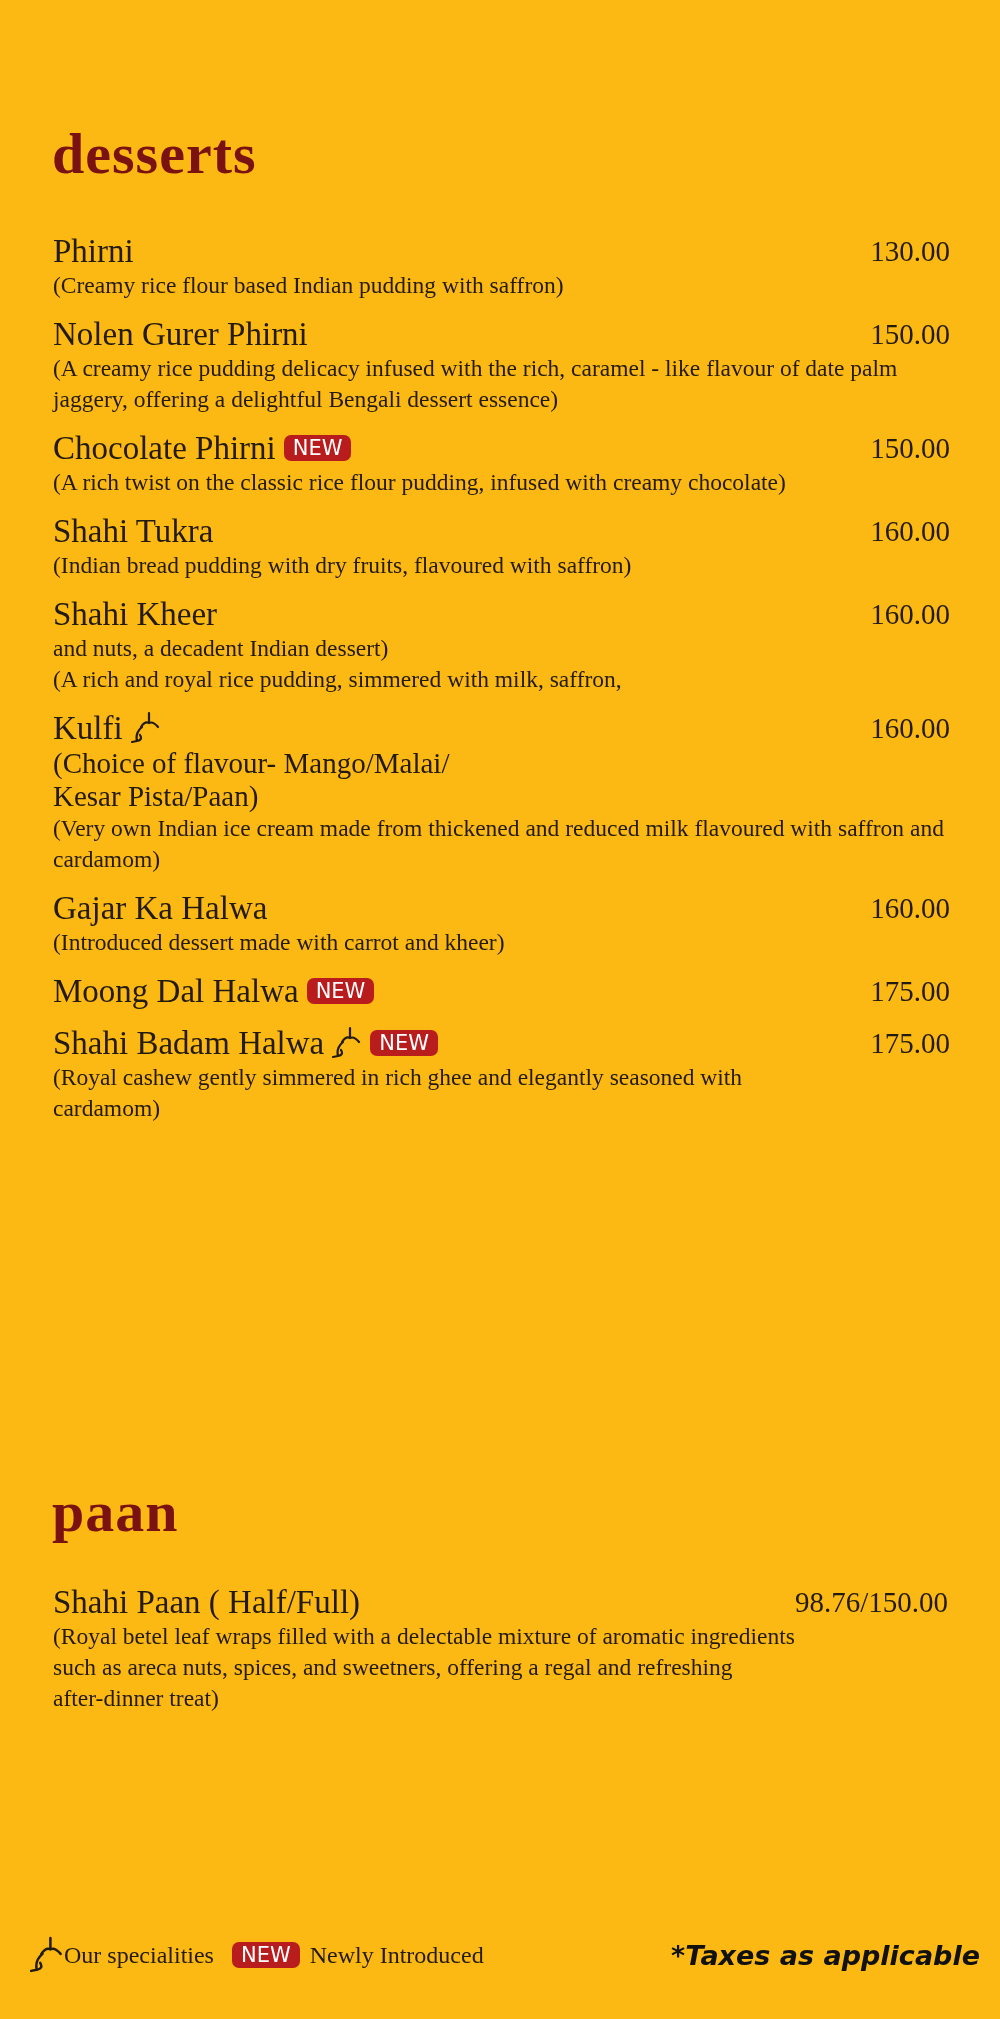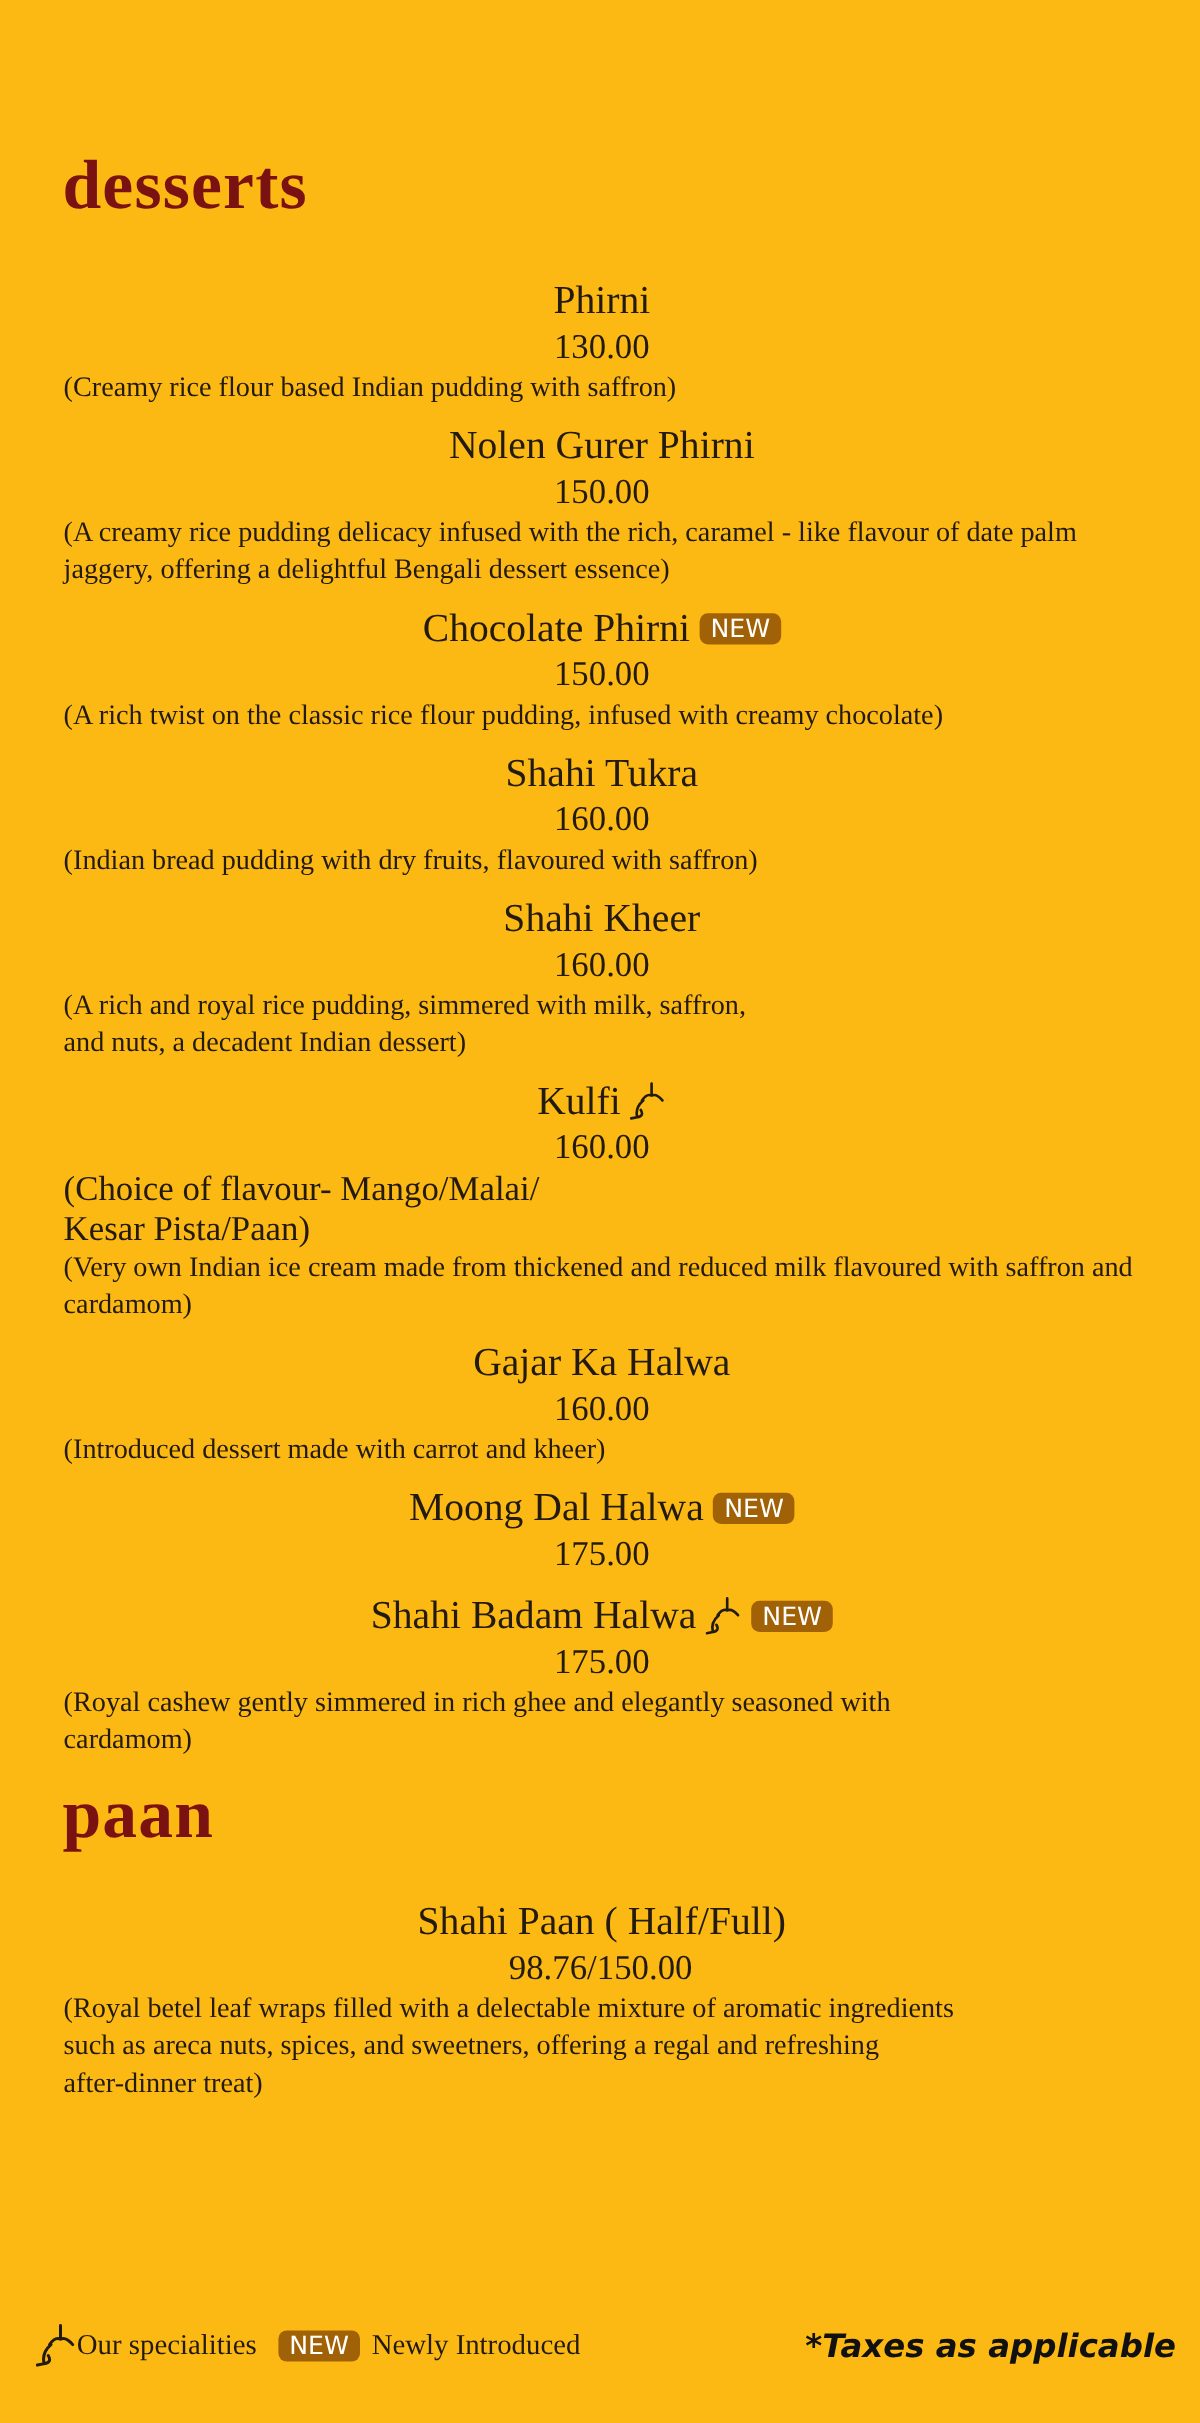--- a/index.html
+++ b/index.html
@@ -2,26 +2,26 @@
 <html><head>
 <meta charset="utf-8">
 <style>
   html, body { margin:0; padding:0; }
   body { width:1000px; height:2019px; background:#FDB913; position:relative; overflow:hidden;
          font-family:"Liberation Serif", "DejaVu Serif", serif; color:#231a10; }
   .section-title { position:absolute; left:52px; font-size:58px; font-weight:bold; color:#7a1212;
                    letter-spacing:1px; margin:0; }
   .menu { position:absolute; left:53px; width:897px; }
   .item { margin-bottom:14px; }
-  .row { display:flex; justify-content:space-between; align-items:center;flex-direction:column; }
+  .row { display:flex; justify-content:space-between; align-items:flex-start; }
   .name { font-size:33px; line-height:38px; display:flex; align-items:center; gap:8px; }
   .price { font-size:29px; line-height:38px; }
   .sub { font-size:29px; line-height:33px; }
   .desc { font-size:23.5px; line-height:31px; }
-  .badge { display:inline-block; background:#a16207; color:#fff; font-family:"DejaVu Sans", sans-serif;
+  .badge { display:inline-block; background:#b91c1c; color:#fff; font-family:"DejaVu Sans", sans-serif;
            font-size:21px; line-height:26px; padding:0 9px; border-radius:7px; }
   .spec-icon { display:inline-block; width:30px; height:34px; }
   .footer { position:absolute; left:30px; top:1930px; width:950px; display:flex; align-items:center; }
   .legend-text { font-size:24px; margin-right:18px; }
   .taxes { margin-left:auto; font-family:"DejaVu Sans", sans-serif; font-weight:bold; font-style:italic;
            font-size:27px; color:#111;text-align:center; }
 </style>
 </head>
 <body>
 
@@ -65,22 +65,22 @@
         <span class="name">Shahi Tukra</span>
         <span class="price">160.00</span>
       </div>
     <div class="desc">(Indian bread pudding with dry fruits, flavoured with saffron)</div>
   </div>
   <div class="item">
     <div class="row">
         <span class="name">Shahi Kheer</span>
         <span class="price">160.00</span>
       </div>
+    <div class="desc">and nuts, a decadent Indian dessert)</div>
     <div class="desc">(A rich and royal rice pudding, simmered with milk, saffron,</div>
-    <div class="desc">and nuts, a decadent Indian dessert)</div>
   </div>
   <div class="item">
     <div class="row">
         <span class="name">
           <span>Kulfi</span>
           <svg class="spec-icon">
             <use href="#spec"></use>
           </svg>
         </span>
         <span class="price">160.00</span>

